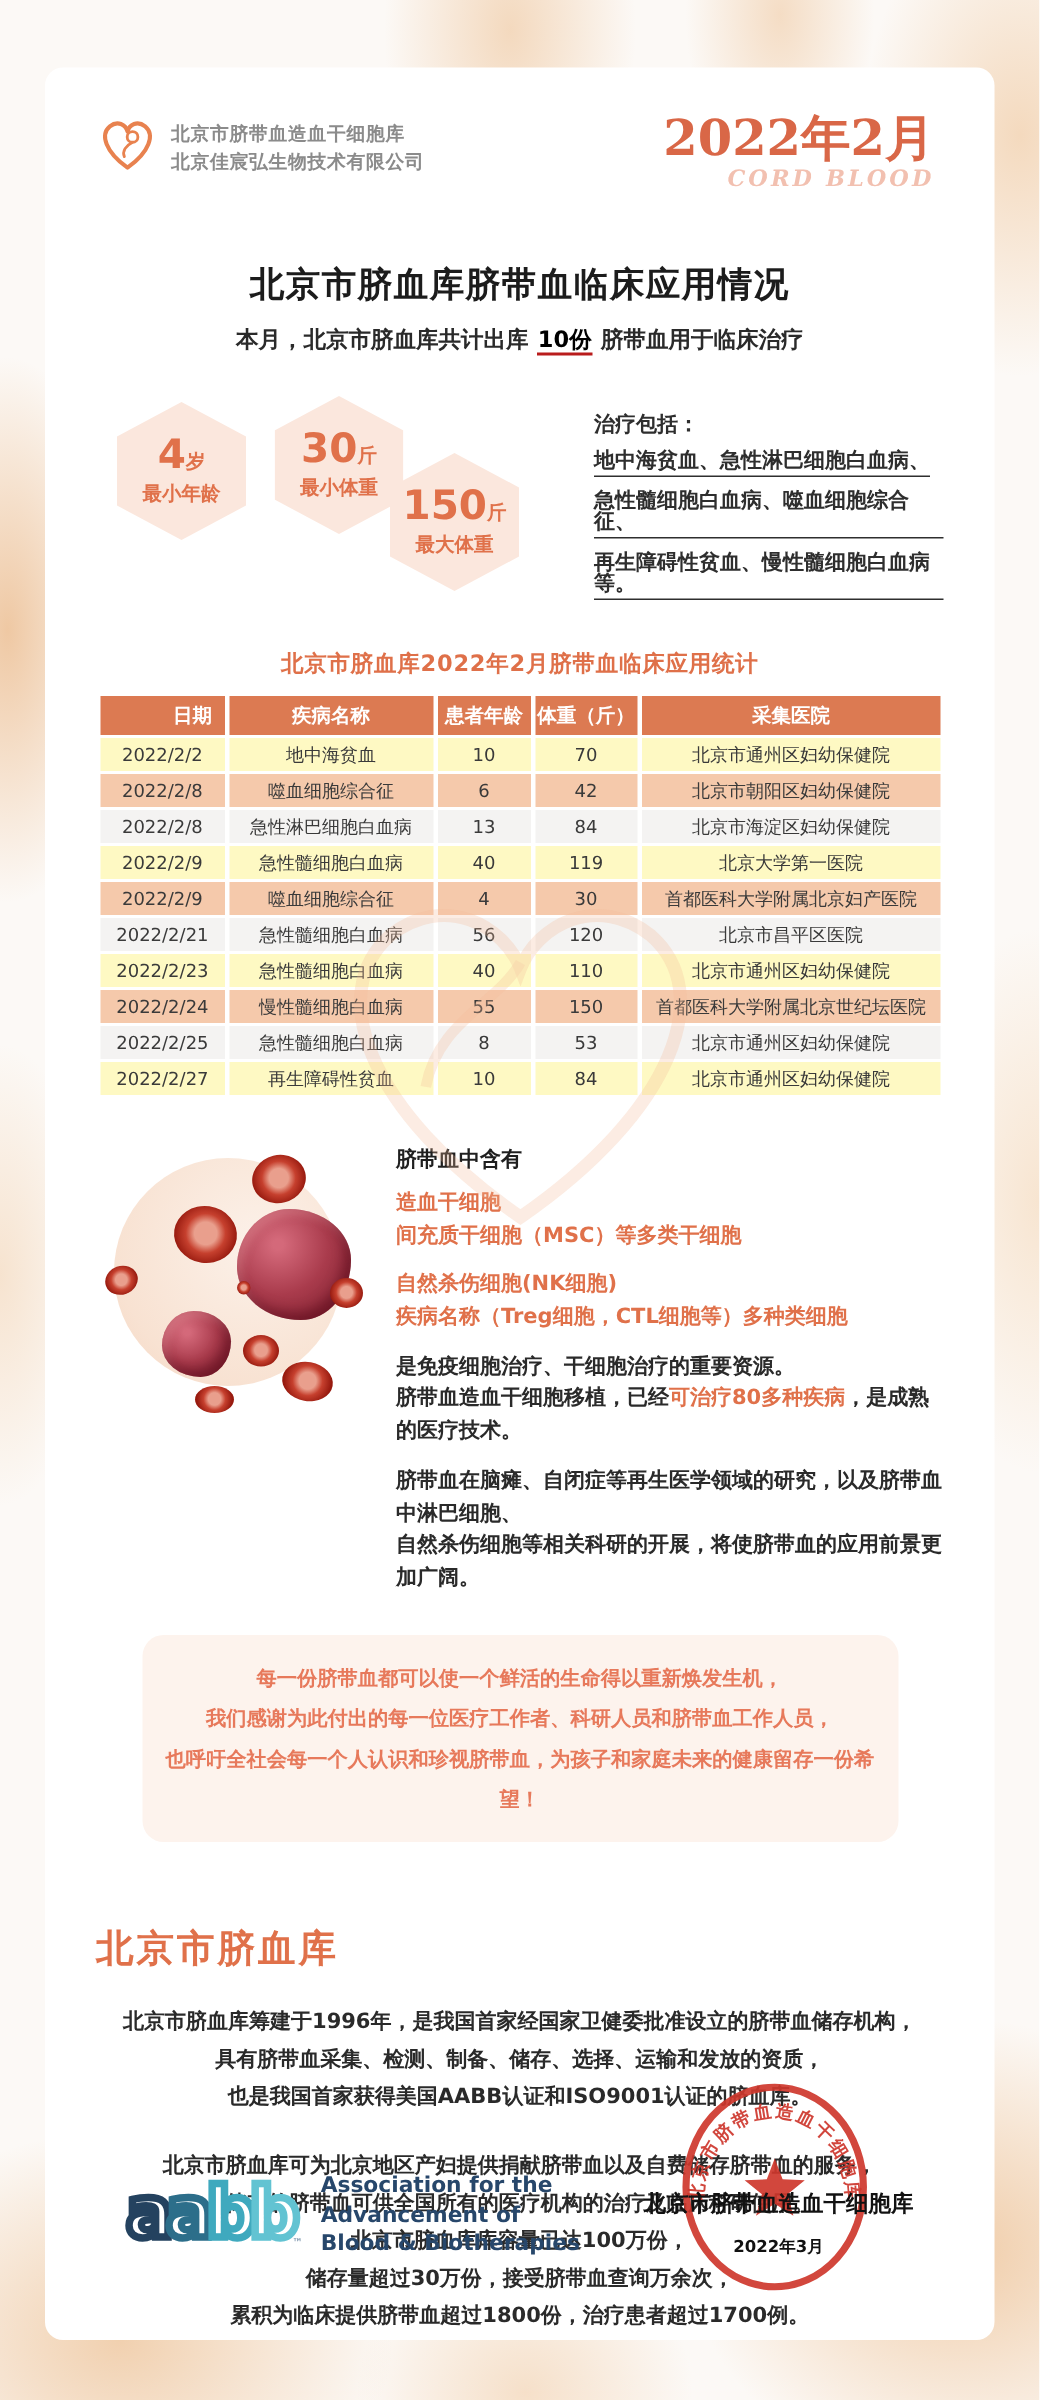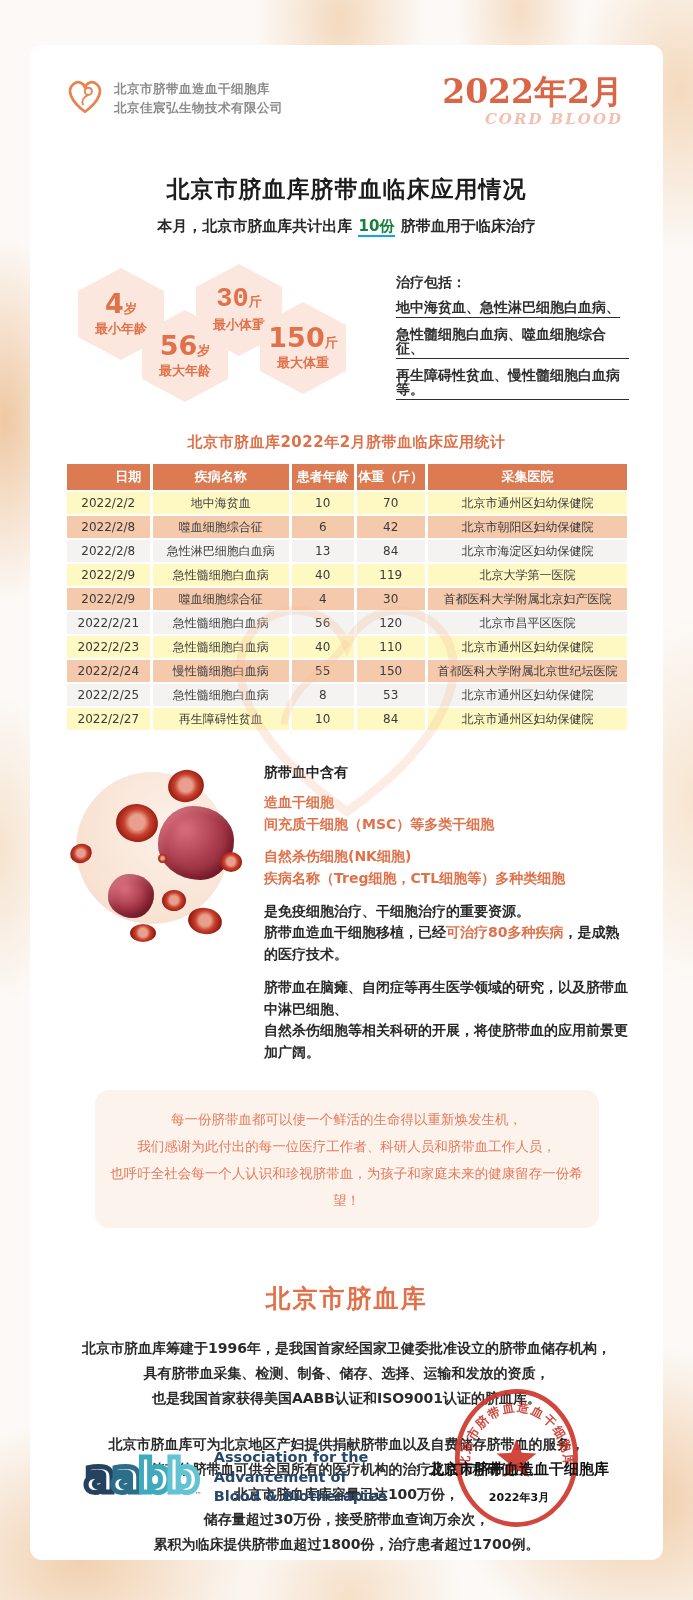--- a/index.html
+++ b/index.html
@@ -31,37 +31,37 @@
   .hdr { display:flex; justify-content:space-between; align-items:flex-start; padding-top:30px; }
   .brand { display:flex; align-items:center; gap:8px; }
   .brand-text { font-size:12.5px; font-weight:bold; color:#8b8b8b; line-height:1.55; letter-spacing:.5px; }
   .issue { text-align:right; margin-right:6px; }
   .issue-date { font-family:"DejaVu Serif","Liberation Serif",serif; font-weight:bold; font-size:33px; color:#d96747; line-height:1; }
   .issue-sub { font-family:"DejaVu Serif","Liberation Serif",serif; font-style:italic; font-weight:bold; font-size:15px; color:#f2c0b0; letter-spacing:2px; margin-top:2px; }
 
   
   .title { margin-top:46px; text-align:center; font-size:23px; font-weight:900; color:#1c1c1c; letter-spacing:1px; }
   .subtitle { margin-top:12px; text-align:center; font-size:15px; font-weight:bold; color:#2a2a2a; }
-  .subtitle .hl { color:#15803d; border-bottom:2px solid #0ea5e9; padding:0 1px; }
+  .subtitle .hl { color:#000000; border-bottom:2px solid #b91c1c; padding:0 1px; }
 
   
   .stats { margin-top:30px; display:flex; }
   .hexwrap { position:relative; width:300px; height:132px; flex:none; }
   .hex {
     position:absolute; width:86px; height:92px; text-align:center; color:#e0714a;
     background:#fbe7dd;
     clip-path:polygon(50% 0%, 100% 25%, 100% 75%, 50% 100%, 0% 75%, 0% 25%);
     display:flex; flex-direction:column; justify-content:center;
   }
   .hex .num { font-size:27px; font-weight:bold; line-height:1; }
   .hex .num .unit { font-size:13px; font-weight:bold; }
   .hex .lbl { font-size:13px; font-weight:bold; margin-top:3px; }
   .hex1 { left:14px;  top:2px; }
   .hex2 { left:78px;  top:44px; }
-  .hex3 { left:132px; top:-2px;font-family:Liberation Mono, monospace; }
+  .hex3 { left:119px; top:-2px; }
   .hex4 { left:196px; top:36px; }
 
   .treat { flex:1; padding-left:32px; padding-top:8px; }
   .treat-title { font-size:14px; font-weight:bold; margin-bottom:8px; }
   .treat-line { font-size:14px; font-weight:bold; line-height:1.0; margin-bottom:9px; }
   .treat-line span { border-bottom:1.5px solid #2e2e2e; padding-bottom:3px; display:inline-block; }
 
   
   .tbl-title { margin-top:24px; text-align:center; font-size:15px; font-weight:bold; color:#df7049; letter-spacing:.5px; }
   table.app { margin:10px auto 0; border-collapse:separate; border-spacing:3px 2px; table-layout:fixed; width:566px; }
@@ -90,24 +90,24 @@
     box-shadow:inset -4px -5px 8px rgba(90,10,25,.55), inset 3px 4px 6px rgba(235,150,160,.45); }
   .cord-text { flex:1; padding-left:22px; padding-top:6px; }
   .ct-head { font-size:14px; font-weight:bold; color:#1f1f1f; margin-bottom:10px; }
   .ct-orange { color:#e0714a; font-size:14px; font-weight:bold; line-height:1.55; }
   .ct-gap { height:11px; }
   .ct-black { font-size:14px; font-weight:bold; color:#2a2a2a; line-height:1.55; }
   .ct-black .hl { color:#e0714a; }
 
   
   .msg { margin:26px auto 0; width:504px; background:#fdf3ed; border-radius:14px; padding:16px 10px 14px; text-align:center; }
-  .msg div { color:#e7795b; font-size:13.5px; font-weight:normal; line-height:27px; }
-
-  
-  .about-title { margin-top:54px; text-align:center; font-size:25px; font-weight:900; color:#e0714a; letter-spacing:2px; }
+  .msg div { color:#e7795b; font-size:13.5px; font-weight:bold; line-height:27px; }
+
+  
+  .about-title { margin-top:54px; font-size:25px; font-weight:900; color:#e0714a; letter-spacing:2px; }
   .about-p { margin-top:21px; text-align:center; font-size:14px; font-weight:bold; color:#2a2a2a; line-height:25px; }
 
   
   .footer { position:absolute; left:0; right:0; bottom:0; height:178px; }
   .aabb { position:absolute; left:54px; top:66px; display:flex; align-items:center; gap:12px; }
   .aabb-mark { font-size:47px; font-weight:bold; letter-spacing:-5px; line-height:1; color:#fff; position:relative; top:-2px; }
   .aabb-mark .n1 { -webkit-text-stroke:5px #24425f; }
   .aabb-mark .n2 { -webkit-text-stroke:5px #2c6e8a; }
   .aabb-mark .t1 { -webkit-text-stroke:5px #3fa9be; }
   .aabb-mark .t2 { -webkit-text-stroke:5px #62c3d2; }
@@ -149,24 +149,20 @@
       <div class="title">北京市脐血库脐带血临床应用情况</div>
       <div class="subtitle">
         <span>本月，北京市脐血库共计出库 </span><span class="hl">10份</span><span> 脐带血用于临床治疗</span>
       </div>
 
       <div class="stats">
         <div class="hexwrap">
           <div class="hex hex1">
             <div class="num"><span>4</span><span class="unit">岁</span></div>
             <div class="lbl">最小年龄</div>
-          </div>
-          <div class="hex hex2">
-            <div class="num"><span>56</span><span class="unit">岁</span></div>
-            <div class="lbl">最大年龄</div>
           </div>
           <div class="hex hex3">
             <div class="num"><span>30</span><span class="unit">斤</span></div>
             <div class="lbl">最小体重</div>
           </div>
           <div class="hex hex4">
             <div class="num"><span>150</span><span class="unit">斤</span></div>
             <div class="lbl">最大体重</div>
           </div>
         </div>

